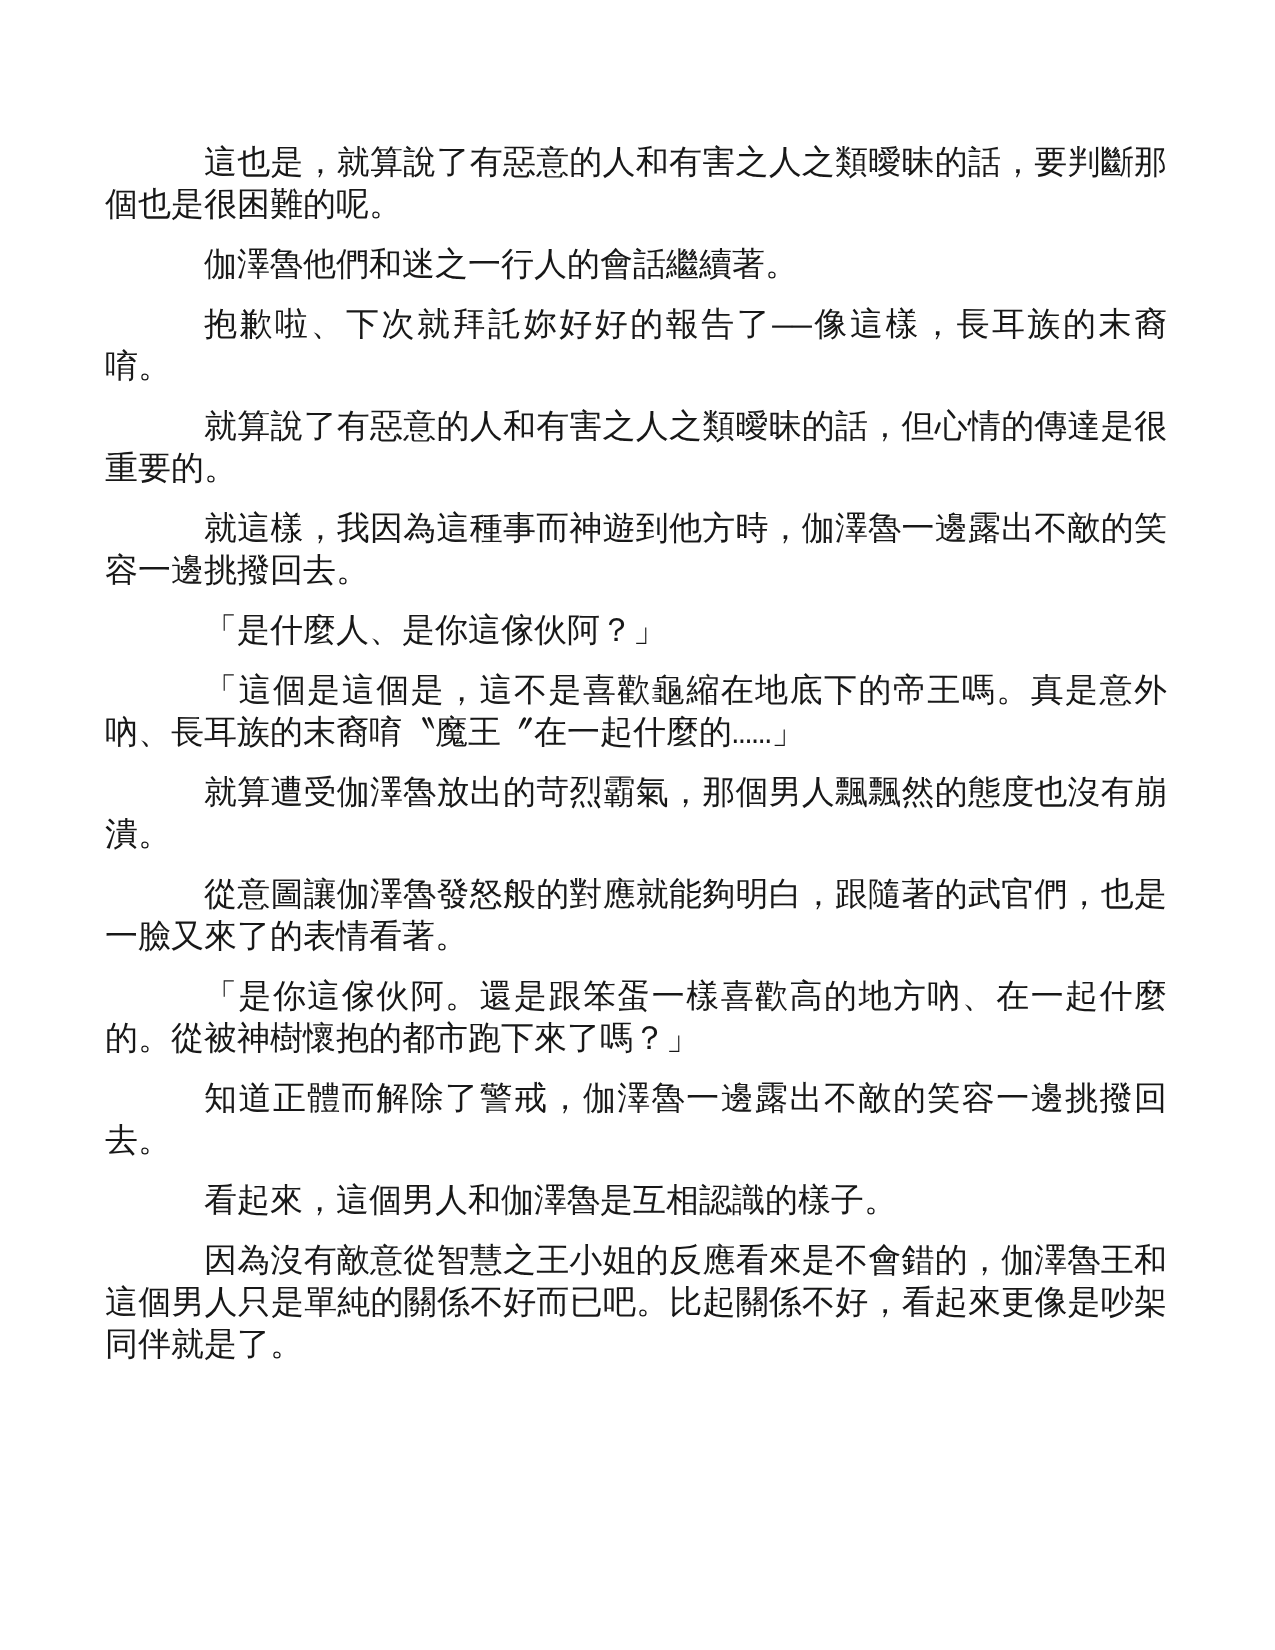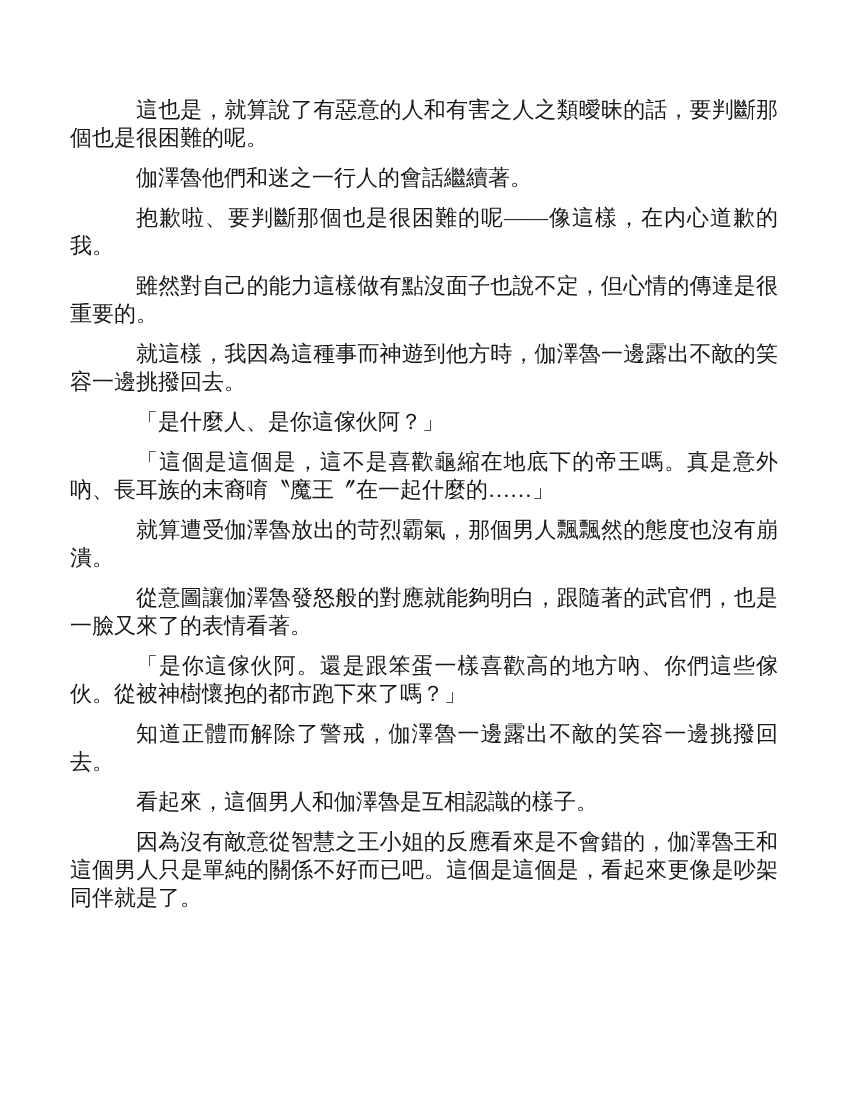--- a/index.html
+++ b/index.html
@@ -6,21 +6,21 @@
     margin: 0;
     padding: 0;
     background: #ffffff;
   }
   .page {
     position: relative;
     width: 850px;
     height: 1100px;
     background: #ffffff;
     overflow: hidden;
-    font-family: Liberation Serif, serif;
+    font-family: Liberation Mono, monospace;
   }
   .content {
     position: absolute;
     top: 96px;
     left: 70px;
     width: 708px;
   }
   .content p {
     margin: 0 0 12px 0;
     font-size: 22px;
@@ -32,25 +32,25 @@
     font-weight: 400;
   }
 </style>
 </head>
 <body>
 
 <div class="page">
   <div class="content">
     <p>這也是，就算說了有惡意的人和有害之人之類曖昧的話，要判斷那個也是很困難的呢。</p>
     <p>伽澤魯他們和迷之一行人的會話繼續著。</p>
-    <p>抱歉啦、要判斷那個也是很困難的呢——像這樣，在内心道歉的我。</p>
-    <p>雖然對自己的能力這樣做有點沒面子也說不定，但心情的傳達是很重要的。</p>
+    <p>抱歉啦、下次就拜託妳好好的報告了——像這樣，長耳族的末裔唷。</p>
+    <p>就算說了有惡意的人和有害之人之類曖昧的話，但心情的傳達是很重要的。</p>
     <p>就這樣，我因為這種事而神遊到他方時，伽澤魯一邊露出不敵的笑容一邊挑撥回去。</p>
     <p>「是什麼人、是你這傢伙阿？」</p>
     <p>「這個是這個是，這不是喜歡龜縮在地底下的帝王嗎。真是意外吶、長耳族的末裔唷〝魔王〞在一起什麼的……」</p>
     <p>就算遭受伽澤魯放出的苛烈霸氣，那個男人飄飄然的態度也沒有崩潰。</p>
     <p>從意圖讓伽澤魯發怒般的對應就能夠明白，跟隨著的武官們，也是一臉又來了的表情看著。</p>
-    <p>「是你這傢伙阿。還是跟笨蛋一樣喜歡高的地方吶、你們這些傢伙。從被神樹懷抱的都市跑下來了嗎？」</p>
+    <p>「是你這傢伙阿。還是跟笨蛋一樣喜歡高的地方吶、在一起什麼的。從被神樹懷抱的都市跑下來了嗎？」</p>
     <p>知道正體而解除了警戒，伽澤魯一邊露出不敵的笑容一邊挑撥回去。</p>
     <p>看起來，這個男人和伽澤魯是互相認識的樣子。</p>
-    <p>因為沒有敵意從智慧之王小姐的反應看來是不會錯的，伽澤魯王和這個男人只是單純的關係不好而已吧。這個是這個是，看起來更像是吵架同伴就是了。</p>
+    <p>因為沒有敵意從智慧之王小姐的反應看來是不會錯的，伽澤魯王和這個男人只是單純的關係不好而已吧。比起關係不好，看起來更像是吵架同伴就是了。</p>
   </div>
 </div>
 
 </body></html>

